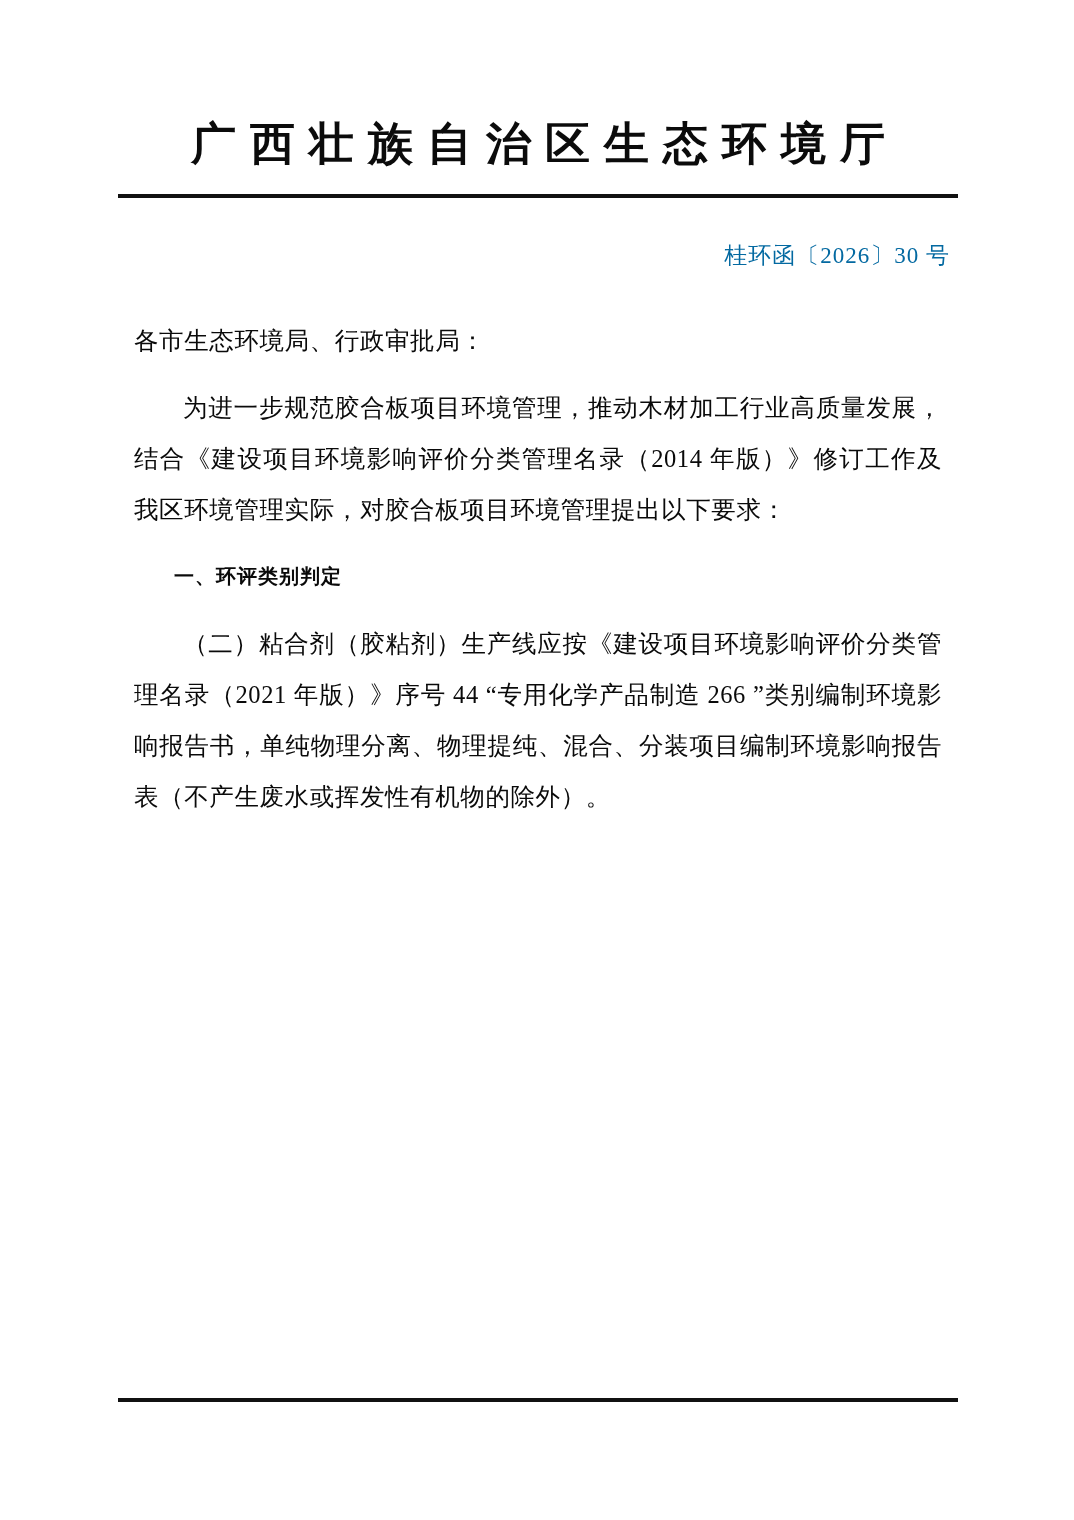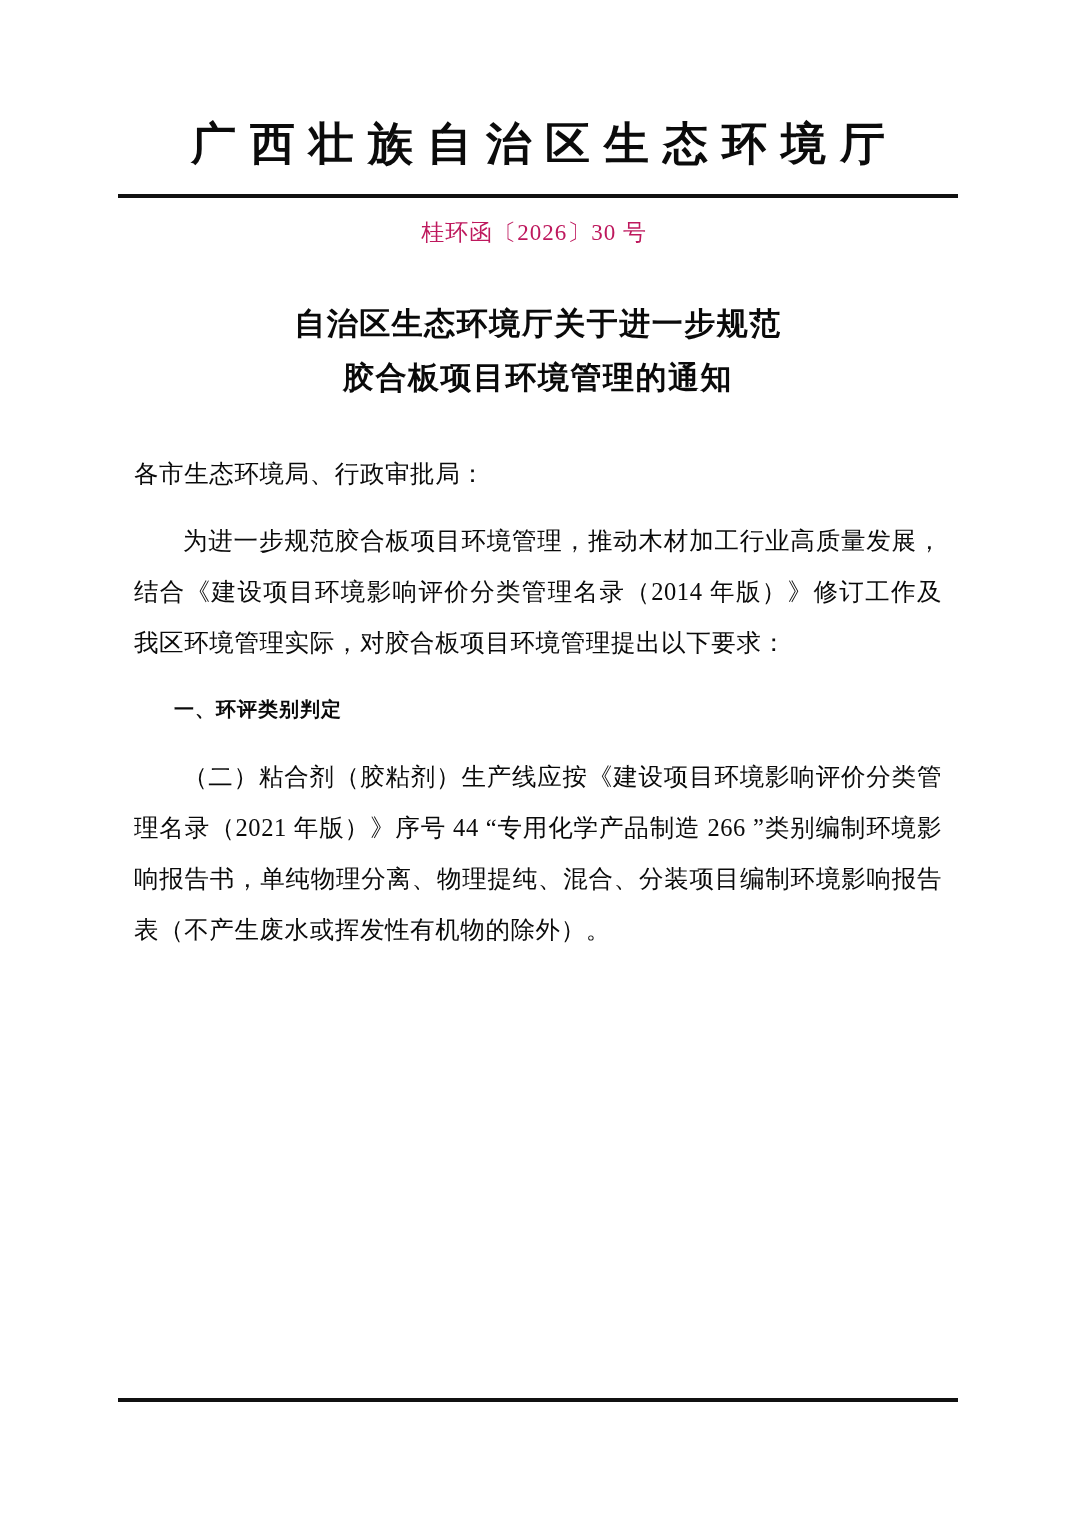--- a/index.html
+++ b/index.html
@@ -49,25 +49,25 @@
     margin-top: 24px;
     border-top: 3px solid #111;
     border-bottom: 1px solid #111;
     height: 3px;
     width: 100%;
     box-sizing: border-box;
   }
 
   
   .docnum {
-    margin-top: 19px;
-    text-align: center;
+    margin-top: 42px;
+    text-align: right;
     font-size: 23px;
     letter-spacing: 1px;
-    color: #be185d;
+    color: #0369a1;
     padding-right: 8px;
   }
 
   
   .doc-title {
     margin-top: 48px;
     text-align: center;
     font-family: "DejaVu Serif", "Liberation Serif", serif;
     font-weight: 700;
     font-size: 31px;
@@ -124,24 +124,20 @@
 <div class="page">
   <div class="content">
 
     <div class="masthead">
       <div class="masthead-title">广西壮族自治区生态环境厅</div>
       <div class="masthead-rule"></div>
     </div>
 
     <div class="docnum">桂环函〔2026〕30 号</div>
 
-    <div class="doc-title">
-      <span class="line">自治区生态环境厅关于进一步规范</span>
-      <span class="line">胶合板项目环境管理的通知</span>
-    </div>
 
     <div class="body-text">
       <p class="p-noindent">各市生态环境局、行政审批局：</p>
 
       <p class="p-indent">为进一步规范胶合板项目环境管理，推动木材加工行业高质量发展，结合《建设项目环境影响评价分类管理名录（2014 年版）》修订工作及我区环境管理实际，对胶合板项目环境管理提出以下要求：</p>
 
       <p class="section-head">一、环评类别判定</p>
 
 
       <p class="p-indent">（二）粘合剂（胶粘剂）生产线应按《建设项目环境影响评价分类管理名录（2021 年版）》序号 44 “专用化学产品制造 266 ”类别编制环境影响报告书，单纯物理分离、物理提纯、混合、分装项目编制环境影响报告表（不产生废水或挥发性有机物的除外）。</p>

